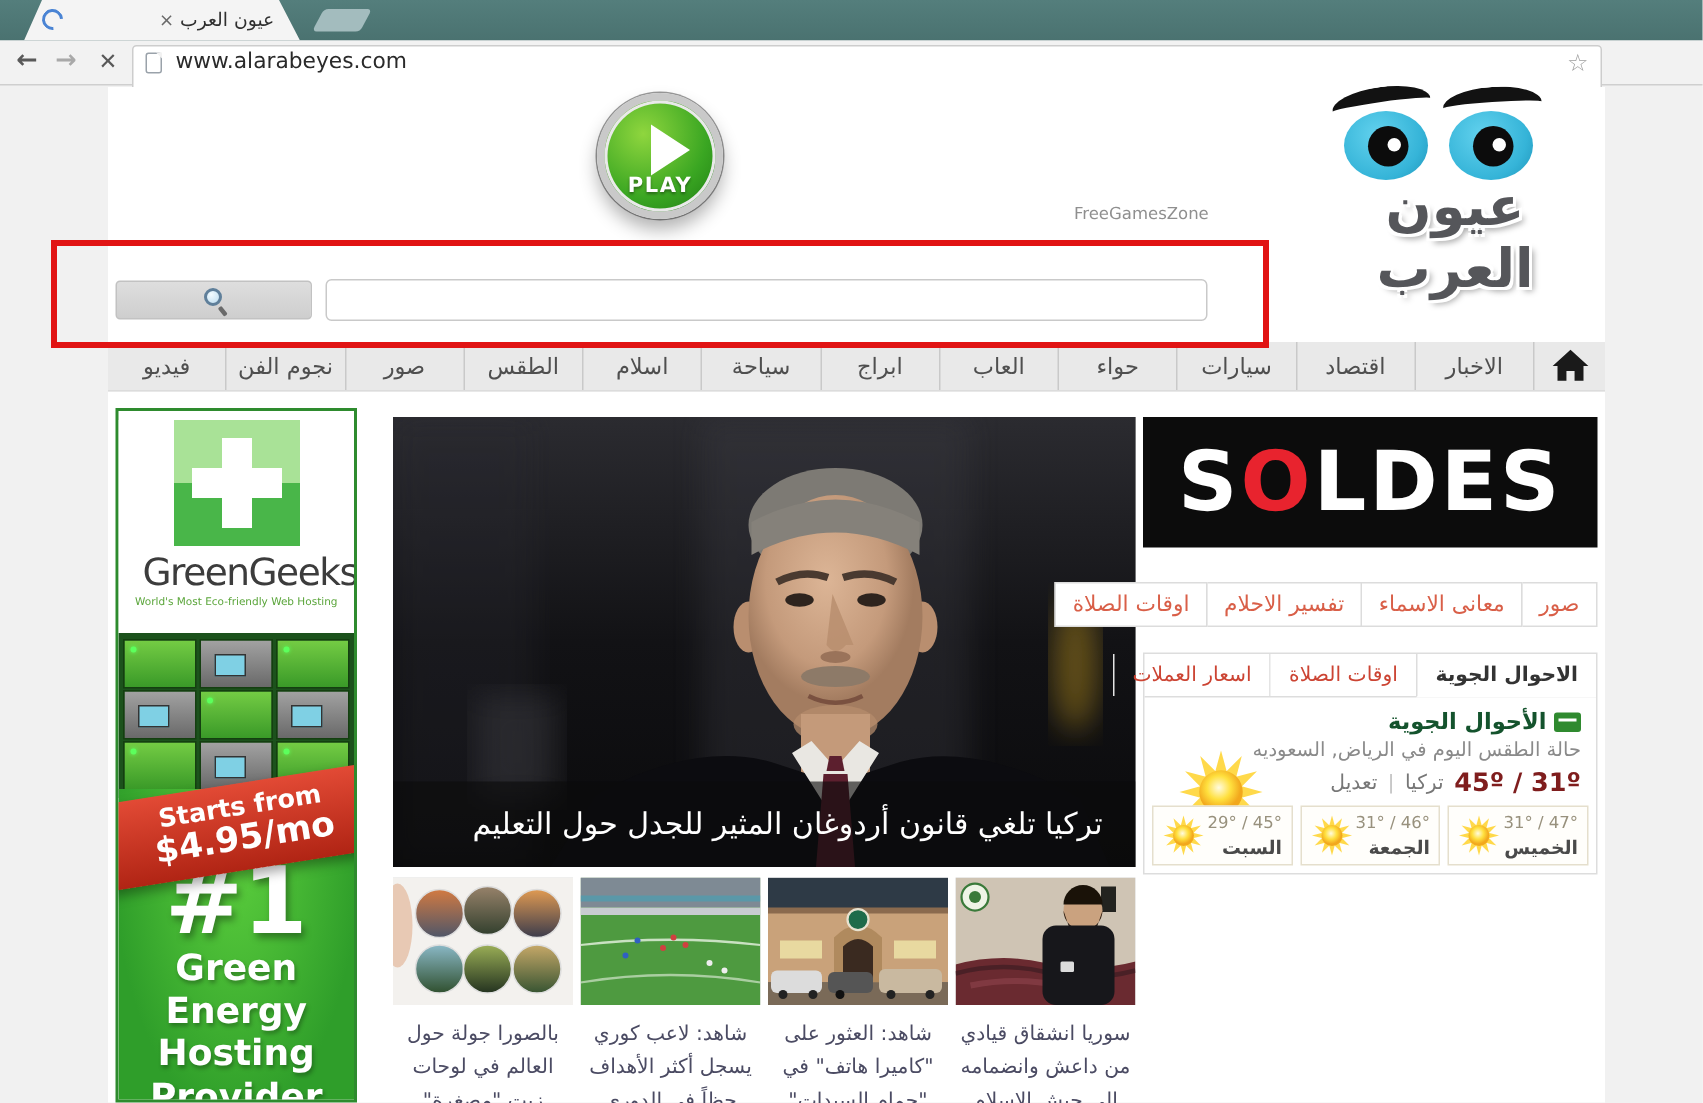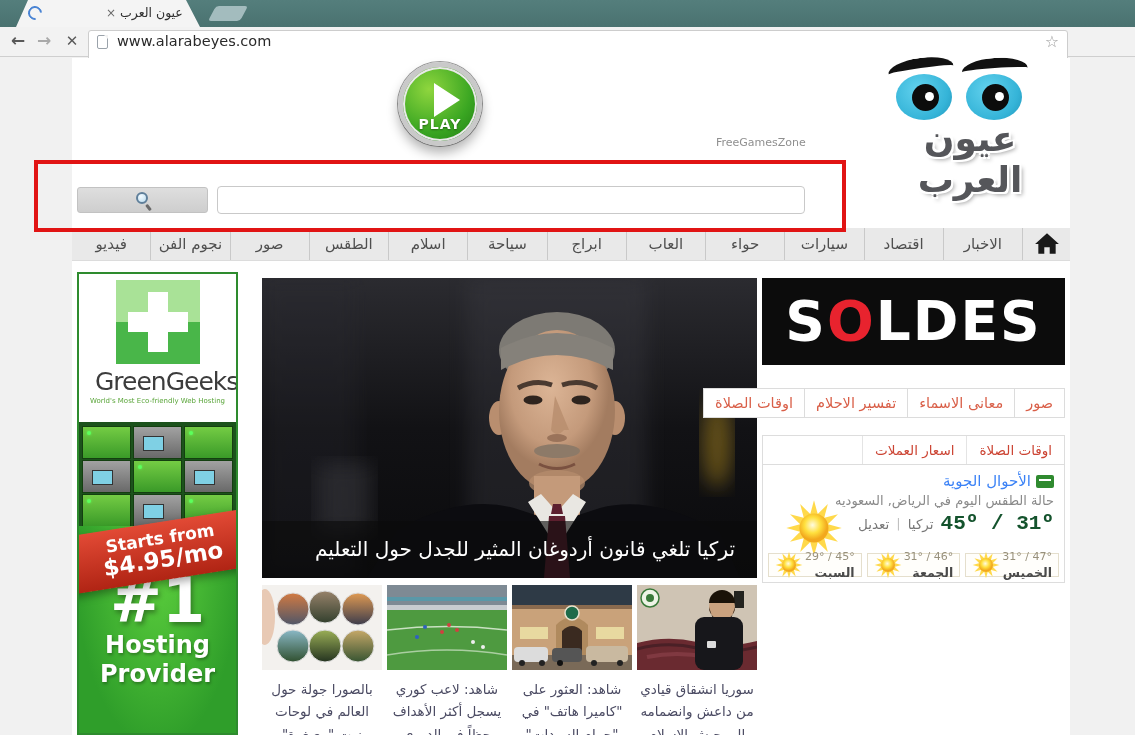--- a/index.html
+++ b/index.html
@@ -129,29 +129,29 @@
       line-height:28px; padding:0 11px; white-space:nowrap; }
 
   #weather { position:absolute; left:762px; top:377px; width:303px; height:148px; border:1px solid #ddd; background:#fff; }
   #w-tabs { display:flex; direction:rtl; height:29px; border-bottom:1px solid #ddd; }
   .w-tab { font-size:13.5px; line-height:28px; padding:0 12px; color:#cc4433; border-left:1px solid #e4e4e4; white-space:nowrap; }
   .w-tab.active { color:#333; font-weight:bold; border-bottom:1px solid #fff; margin-bottom:-1px; border-left:1px solid #ddd; }
   #w-body { position:relative; padding:7px 10px 0; direction:rtl; }
   #w-titlerow { display:flex; align-items:center; gap:5px; }
   #w-flag { width:18px; height:13px; background:#2f8a2f; border-radius:2px; position:relative; }
   #w-flag::after { content:""; position:absolute; left:3px; top:4px; width:12px; height:2px; background:#fff; }
-  #w-title { color:#3b82f6; font-weight:normal; font-size:15px; }
+  #w-title { color:#14532d; font-weight:bold; font-size:15px; }
   #w-sub { font-size:13px; color:#8a8a8a; margin-top:3px; }
   #w-templine { margin-top:4px; display:flex; align-items:center; gap:7px; }
-  #w-temp { direction:ltr; color:#14532d; font-weight:bold; font-size:21px;font-family:Liberation Mono, monospace; }
+  #w-temp { direction:ltr; color:#7f1d1d; font-weight:bold; font-size:17px; }
   #w-cond, #w-edit { font-size:13.5px; color:#777; }
   #w-sep { color:#c0c0c0; font-size:13px; }
   #w-sun { position:absolute; left:22px; top:34px; width:58px; height:58px; }
   #w-cards { position:absolute; left:5px; right:5px; bottom:5px; display:flex; direction:rtl; gap:5px; }
-  .w-card { flex:1; height:24px; border:1px solid #e5dfcd; display:flex; direction:rtl;
+  .w-card { flex:1; height:40px; border:1px solid #e5dfcd; display:flex; direction:rtl;
       align-items:center; justify-content:space-between; padding:2px 6px; background:#fffefb; }
   .w-card .col { text-align:right; }
   .w-card .t { font-size:11px; color:#98917d; direction:ltr; }
   .w-card .d { font-size:12.5px; color:#4a4a4a; font-weight:bold; margin-top:2px; }
   .w-card svg { width:28px; height:28px; }
 </style>
 </head>
 <body>
 
 <svg width="0" height="0" style="position:absolute">
@@ -279,20 +279,21 @@
             <span class="led"></span>
           </div>
           <div class="u-gray"></div>
           <div class="u-green">
             <span class="led"></span>
           </div>
       </div>
     </div>
     <div id="ad-green">
       <div id="gg-rank">#1</div>
+      <div class="gg-line">Green Energy</div>
       <div class="gg-line">Hosting</div>
       <div class="gg-line">Provider</div>
 
     </div>
     <div id="ad-ribbon">
       <div id="ribbon1">Starts from</div>
       <div id="ribbon2">$4.95/mo</div>
     </div>
   </div>
 
@@ -457,20 +458,21 @@
 
   <div id="sec-tabs">
     <div class="sec-tab">صور</div>
     <div class="sec-tab">معانى الاسماء</div>
     <div class="sec-tab">تفسير الاحلام</div>
     <div class="sec-tab">اوقات الصلاة</div>
   </div>
 
   <div id="weather">
     <div id="w-tabs">
+      <div class="w-tab active">الاحوال الجوية</div>
       <div class="w-tab">اوقات الصلاة</div>
       <div class="w-tab">اسعار العملات</div>
     </div>
     <div id="w-body">
       <div id="w-titlerow">
         <span id="w-flag"></span>
         <span id="w-title">الأحوال الجوية</span>
       </div>
       <div id="w-sub">حالة الطقس اليوم في الرياض, السعوديه</div>
       <div id="w-templine">

